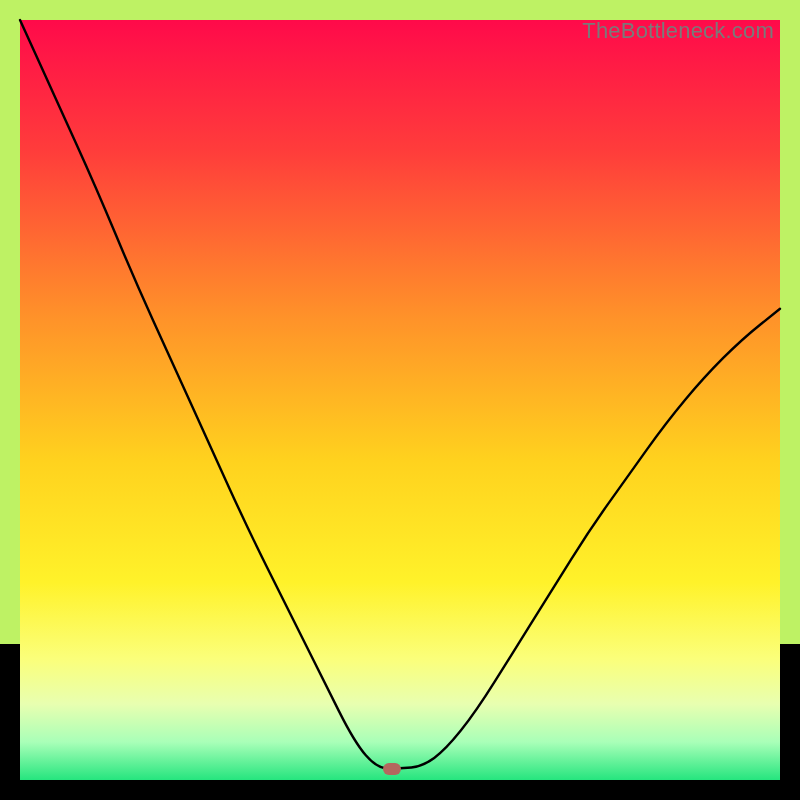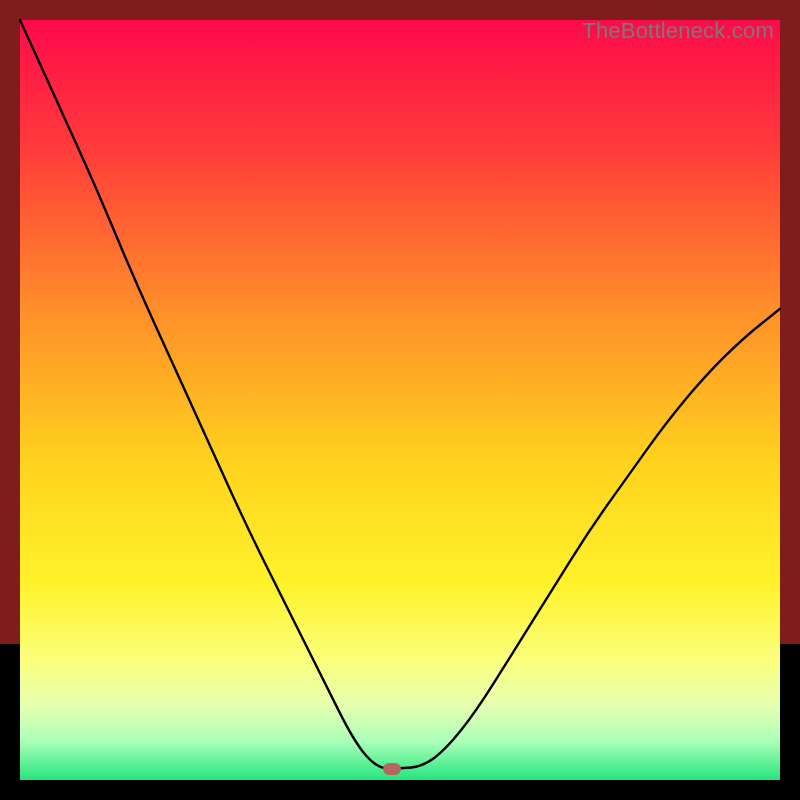--- a/index.html
+++ b/index.html
@@ -8,21 +8,21 @@
     width: 800px;
     height: 800px;
     overflow: hidden;
     background: #000;
     font-family: Arial, Helvetica, sans-serif;
   }
   .frame {
     position: relative;
     width: 800px;
     height: 644px;
-    background: #7f1d1d;
+    background: #bef264;
   }
   .plot-area {
     position: absolute;
     left: 20px;
     top: 20px;
     width: 760px;
     height: 760px;
     
   }
   .watermark {

